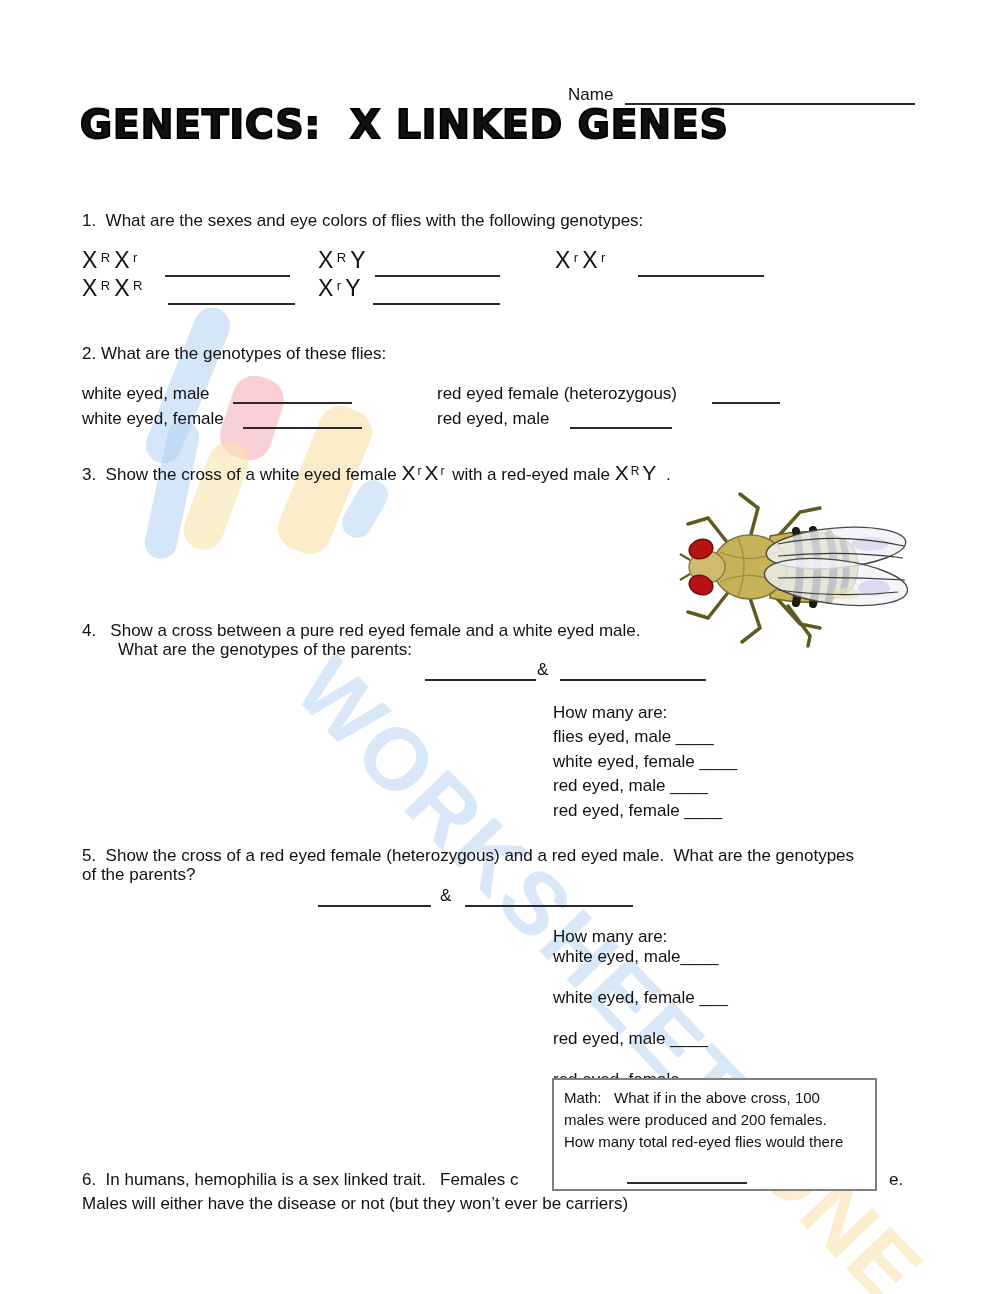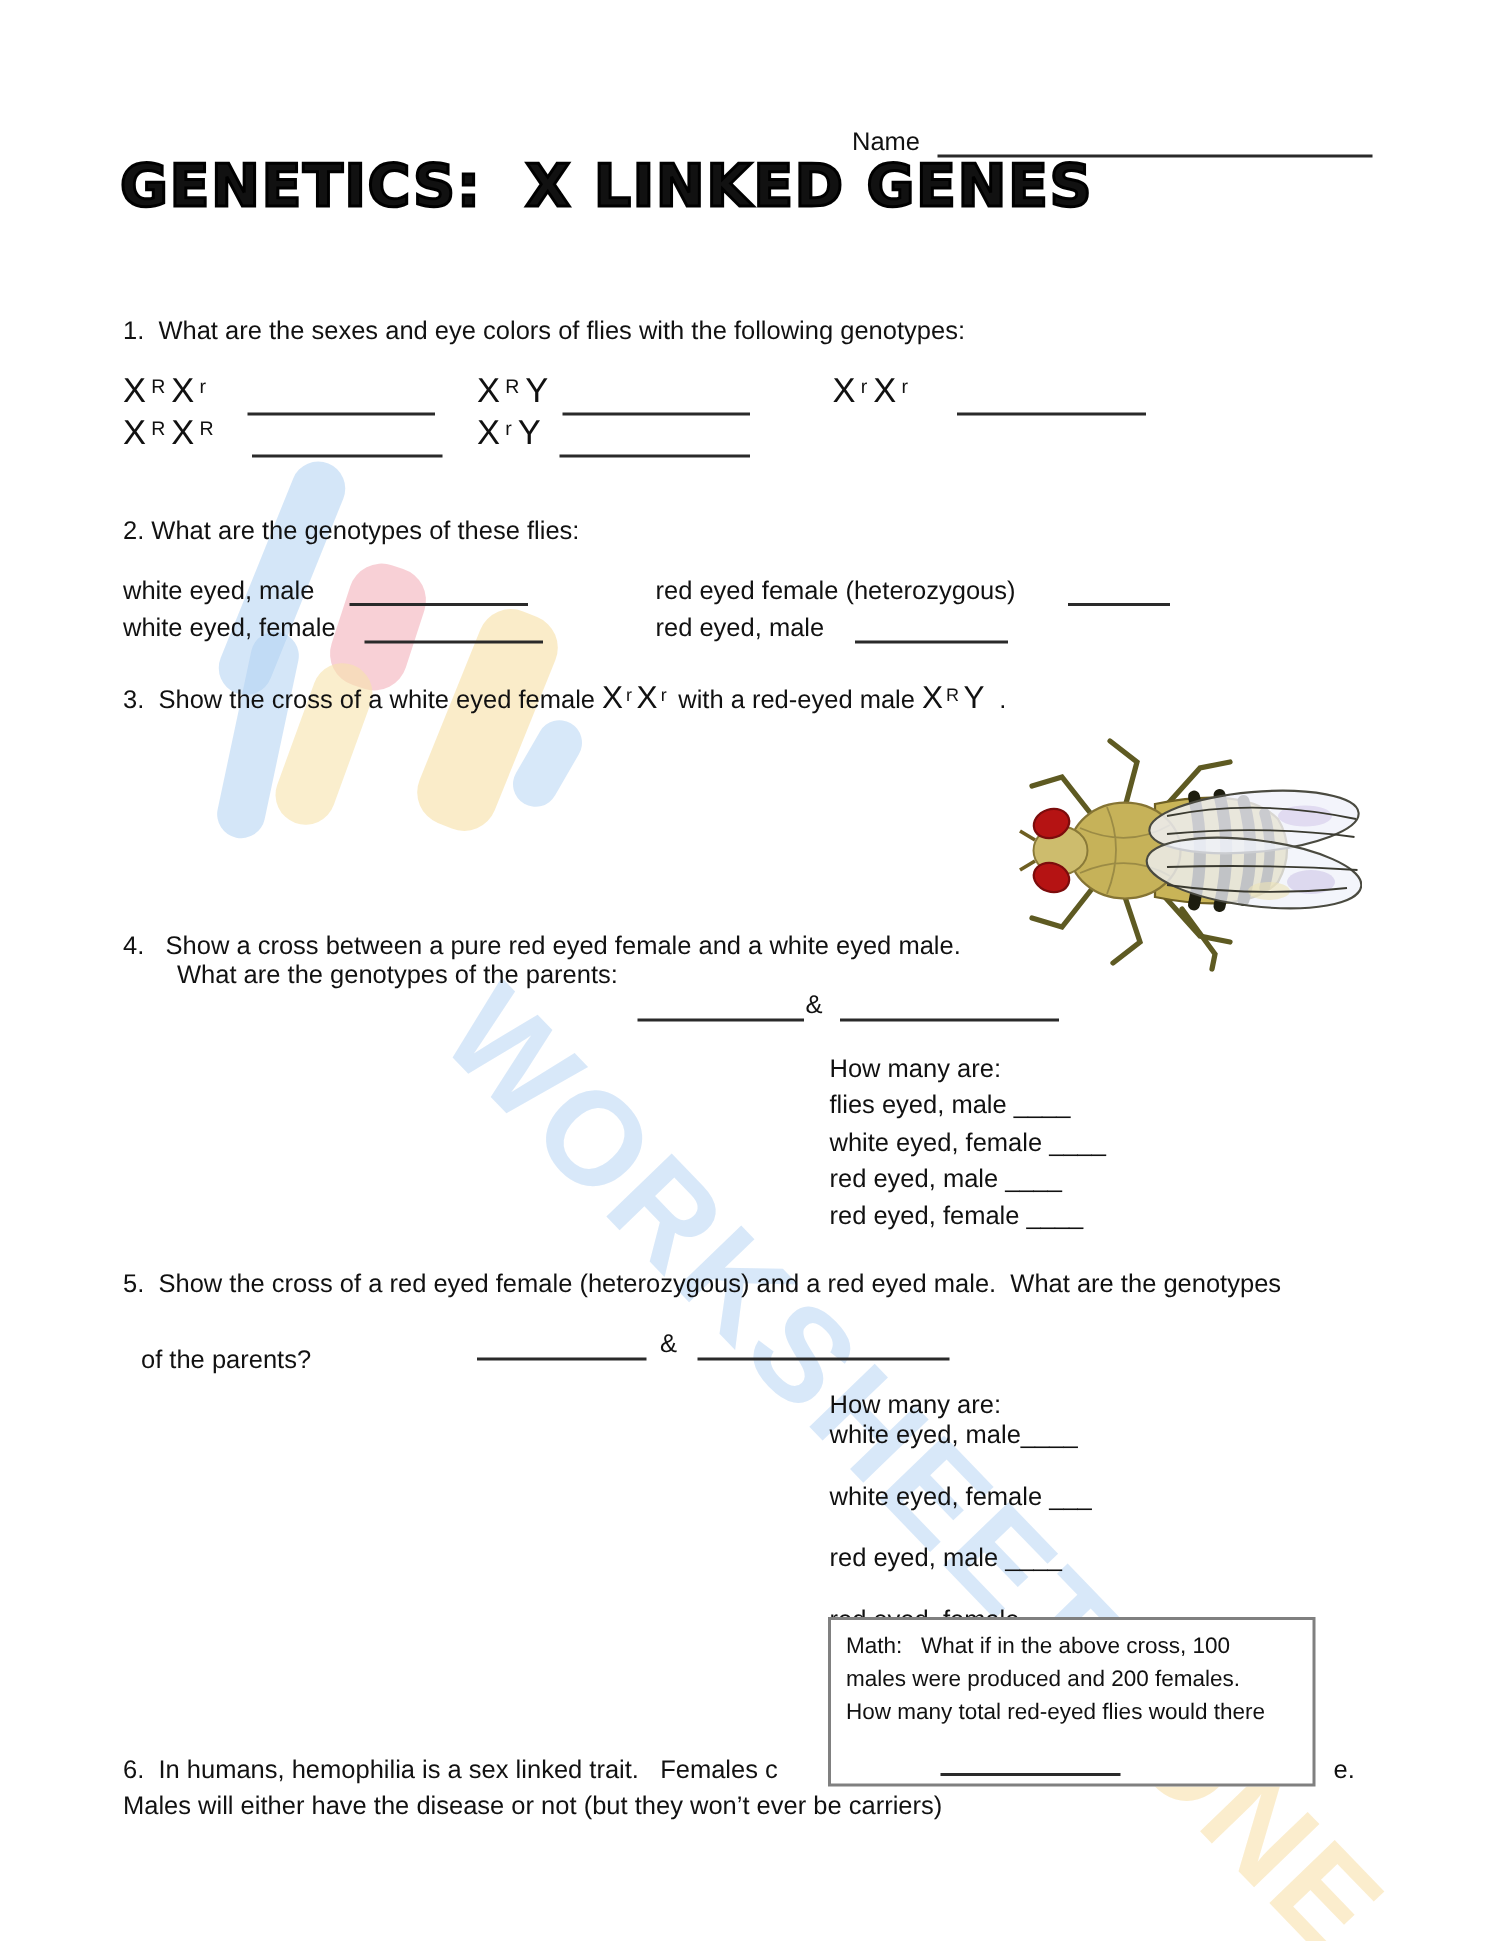--- a/index.html
+++ b/index.html
@@ -68,21 +68,21 @@
   <div class="abs t17" style="left:82px;top:343px;">2. What are the genotypes of these flies:</div>
   <div class="abs t17" style="left:82px;top:383px;">white eyed, male</div>
   <div class="blank" style="left:233px;top:381px;width:119px;height:21px;"></div>
   <div class="abs t17" style="left:437px;top:383px;">red eyed female (heterozygous)</div>
   <div class="blank" style="left:712px;top:381px;width:68px;height:21px;"></div>
   <div class="abs t17" style="left:82px;top:408px;">white eyed, female</div>
   <div class="blank" style="left:243px;top:406px;width:119px;height:21px;"></div>
   <div class="abs t17" style="left:437px;top:408px;">red eyed, male</div>
   <div class="blank" style="left:570px;top:406px;width:102px;height:21px;"></div>
 
-  <div class="abs t17" style="left:82px;top:453px;line-height:20px;"><span>3.  Show the cross of a white eyed female </span><span class="geno-inline"><span>X</span><sup>r</sup><span>X</span><sup>r</sup></span><span> with a red-eyed male </span><span class="geno-inline"><span>X</span><sup>R</sup><span>Y</span><sup></sup></span><span> .</span></div>
+  <div class="abs t17" style="left:82px;top:453px;line-height:36px;"><span>3.  Show the cross of a white eyed female </span><span class="geno-inline"><span>X</span><sup>r</sup><span>X</span><sup>r</sup></span><span> with a red-eyed male </span><span class="geno-inline"><span>X</span><sup>R</sup><span>Y</span><sup></sup></span><span> .</span></div>
 
   <svg class="abs" style="left:678px;top:486px;" width="230" height="164" viewBox="0 0 230 164">
     <g stroke="#5e5a22" stroke-width="3.5" fill="none" stroke-linecap="round">
       <polyline points="52,60 30,32 10,38"></polyline>
       <polyline points="72,52 80,22 62,8"></polyline>
       <polyline points="95,56 122,26 142,22"></polyline>
       <polyline points="52,104 30,132 10,126"></polyline>
       <polyline points="72,112 82,142 64,156"></polyline>
       <polyline points="95,108 122,138 142,142"></polyline>
       <polyline points="110,120 132,150 130,160"></polyline>
@@ -117,21 +117,21 @@
   <div class="blank" style="left:560px;top:659px;width:146px;height:20px;"></div>
   <div class="abs list q4list" style="left:553px;top:701px;">
     <div>How many are:</div>
     <div>flies eyed, male ____</div>
     <div>white eyed, female ____</div>
     <div>red eyed, male ____</div>
     <div>red eyed, female ____</div>
   </div>
 
   <div class="abs t17" style="left:82px;top:845px;">5.  Show the cross of a red eyed female (heterozygous) and a red eyed male.  What are the genotypes</div>
-  <div class="abs t17" style="left:94px;top:864px;margin-top:32px;">of the parents?</div>
+  <div class="abs t17" style="left:82px;top:864px;">of the parents?</div>
   <div class="blank" style="left:318px;top:885px;width:113px;height:20px;"></div>
   <div class="abs amp" style="left:440px;top:886px;">&amp;</div>
   <div class="blank" style="left:465px;top:885px;width:168px;height:20px;"></div>
   <div class="abs list q5list" style="left:553px;top:927px;">
     <div>How many are:</div>
     <div>white eyed, male____</div>
     <div>white eyed, female ___</div>
     <div>red eyed, male ____</div>
     <div>red eyed, female ____</div>
   </div>

